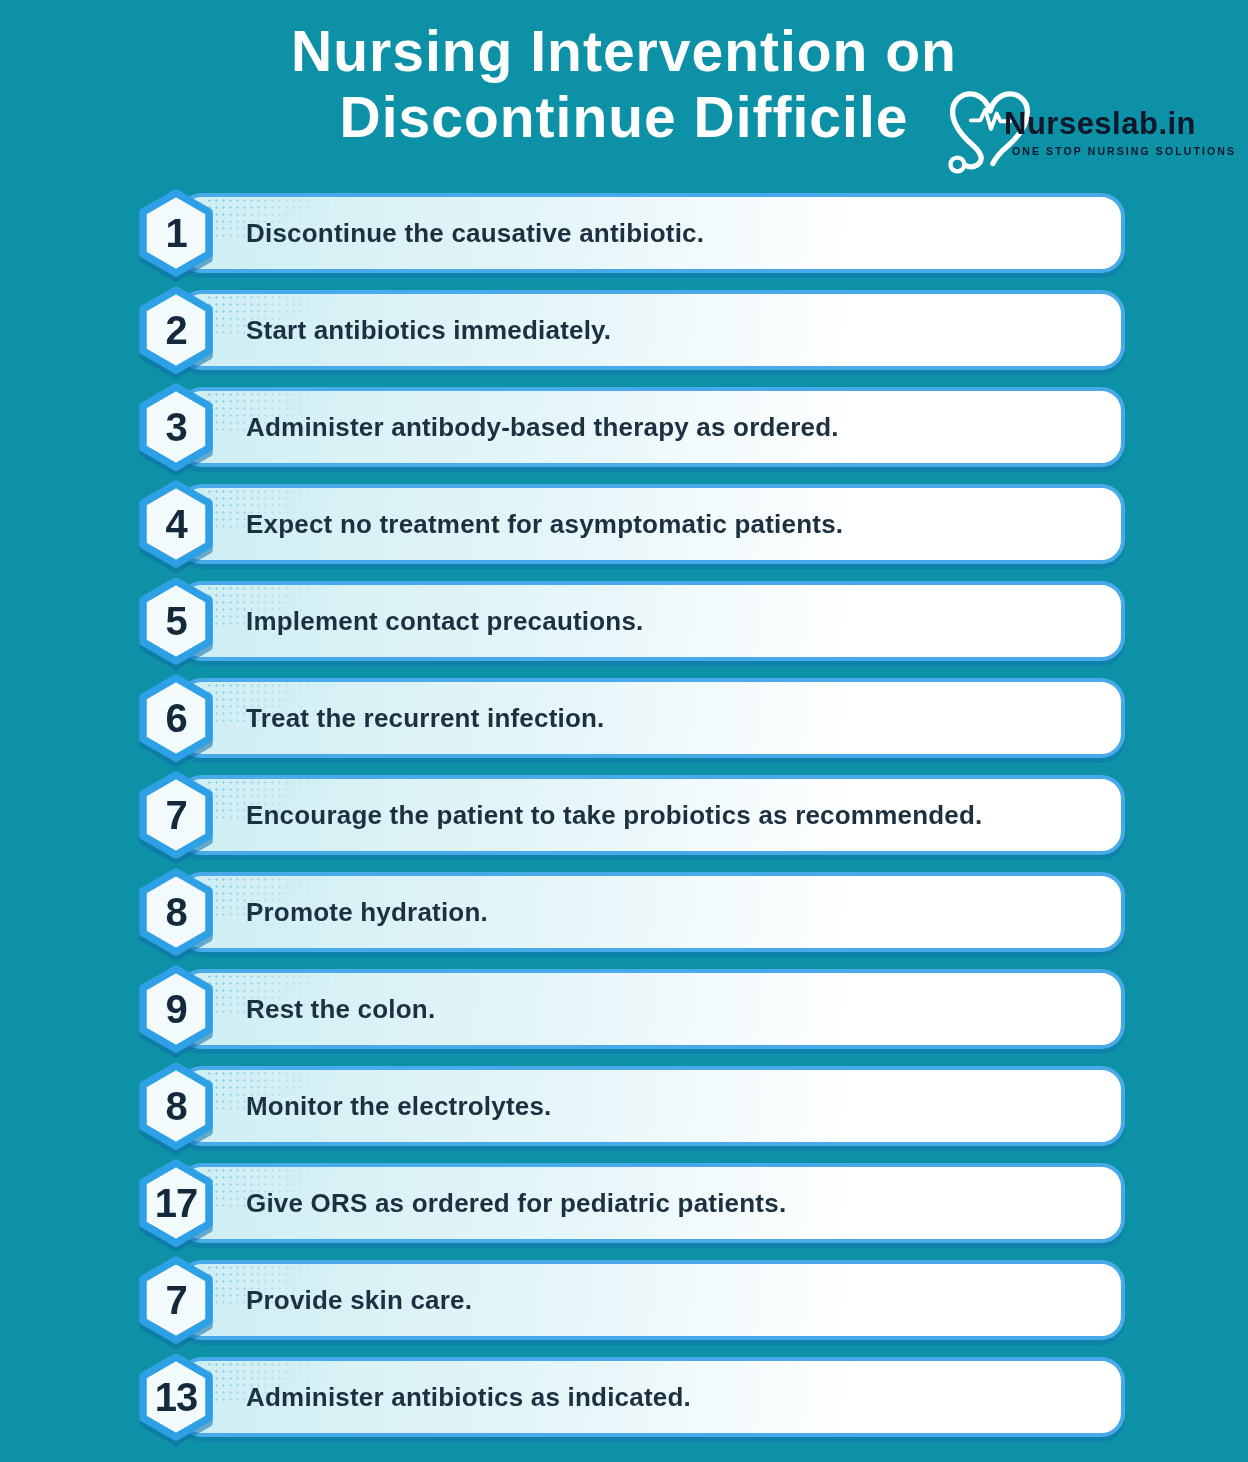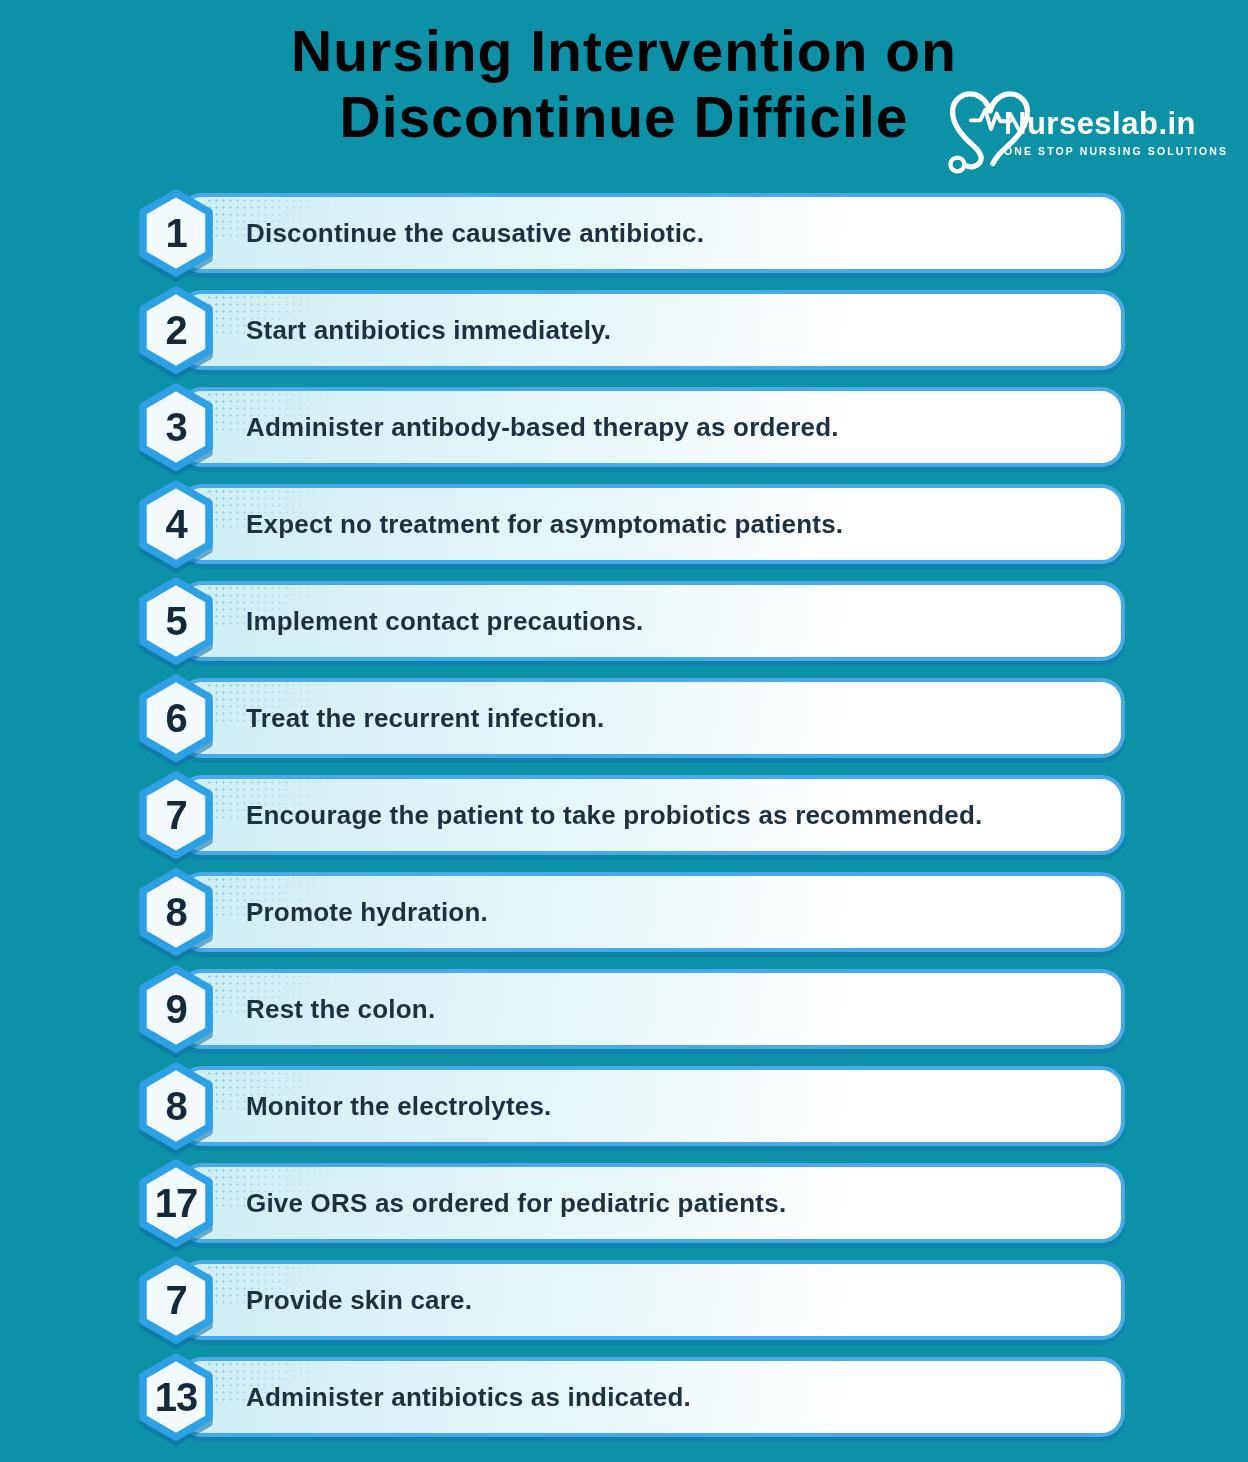--- a/index.html
+++ b/index.html
@@ -8,47 +8,47 @@
     position:relative;
     background:#0d91a7;
     font-family:"Liberation Sans","DejaVu Sans",sans-serif;
     overflow:hidden;
   }
 
   
   .header { position:relative; padding-top:18px; height:172px; }
   .title {
     text-align:center;
-    color:#000000;
+    color:#ffffff;
     font-weight:bold;
     font-size:57px;
     line-height:1.16;
     letter-spacing:1px;
   }
   .title span { display:block; }
 
   .logo {
     position:absolute;
     top:80px;
     right:36px;
     width:270px;
     height:100px;
   }
   .logo-icon { position:absolute; left:0; top:0; width:96px; height:96px; }
   .logo-icon svg { width:100%; height:100%; }
-  .logo-textblock { position:absolute; left:62px; top:26px; color:#ffffff; }
+  .logo-textblock { position:absolute; left:62px; top:26px; color:#0f172a; }
   .logo-name {
     font-size:31px;
     font-weight:bold;
     letter-spacing:0.5px;
     white-space:nowrap;
   }
   .logo-tagline {
     margin-top:3px;
-    margin-left:0;
+    margin-left:8px;
     font-size:10.5px;
     font-weight:bold;
     letter-spacing:2.1px;
     white-space:nowrap;
   }
 
   
   .list { position:absolute; top:193px; left:178px; right:123px; }
   .row { position:relative; height:80px; margin-bottom:17px; }
 

